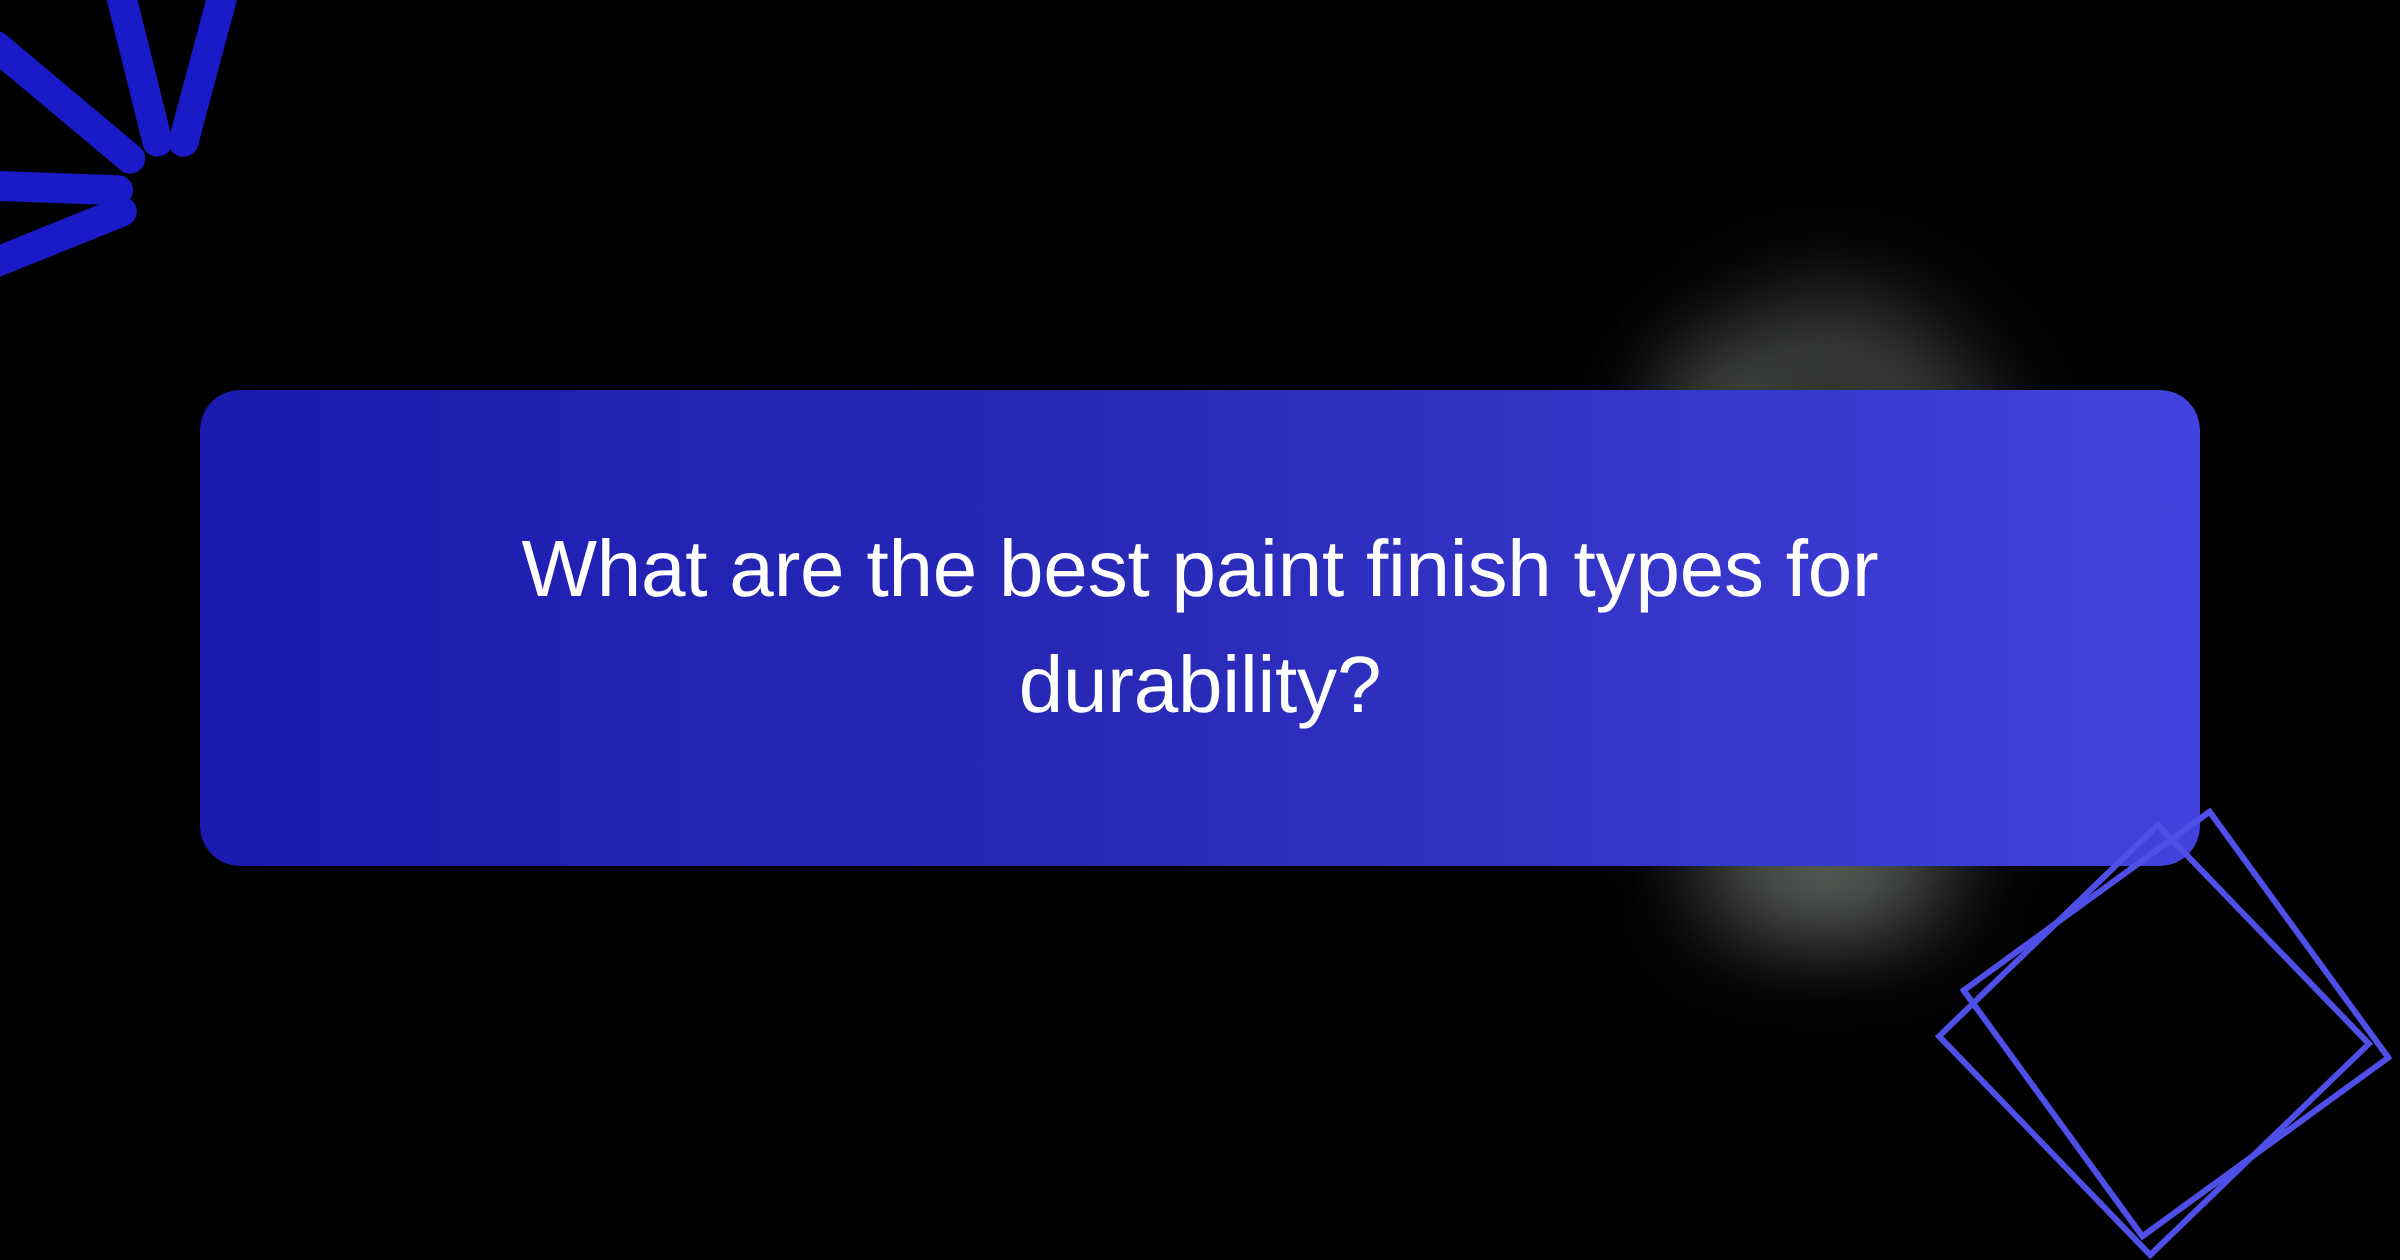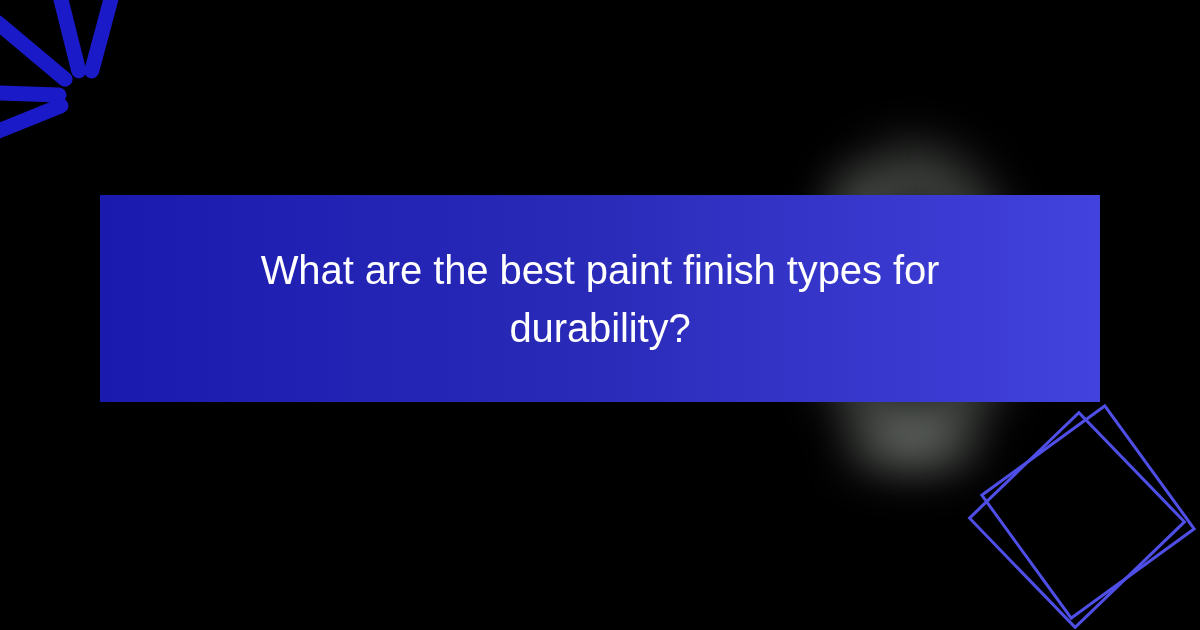--- a/index.html
+++ b/index.html
@@ -63,25 +63,26 @@
     width: 240px;
     height: 200px;
   }
 
   
   #banner {
     position: absolute;
     left: 100px;
     top: 195px;
     width: 1000px;
-    height: 207px;
+    height: 238px;
     background: linear-gradient(90deg, #1a1aaf 0%, #2a2ab8 48%, #4242de 100%);
     display: flex;
     align-items: center;
     justify-content: center;
+    border-radius: 20px;
   }
   #banner-title {
     width: 700px;
     margin: 0;
     color: #ffffff;
     font-family: "Liberation Sans", sans-serif;
     font-size: 40px;
     font-weight: 400;
     line-height: 1.45;
     text-align: center;

